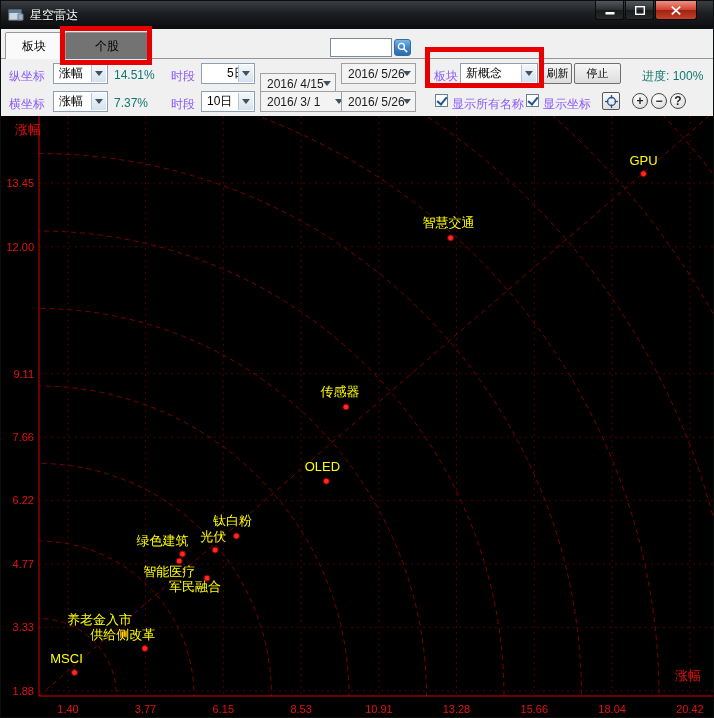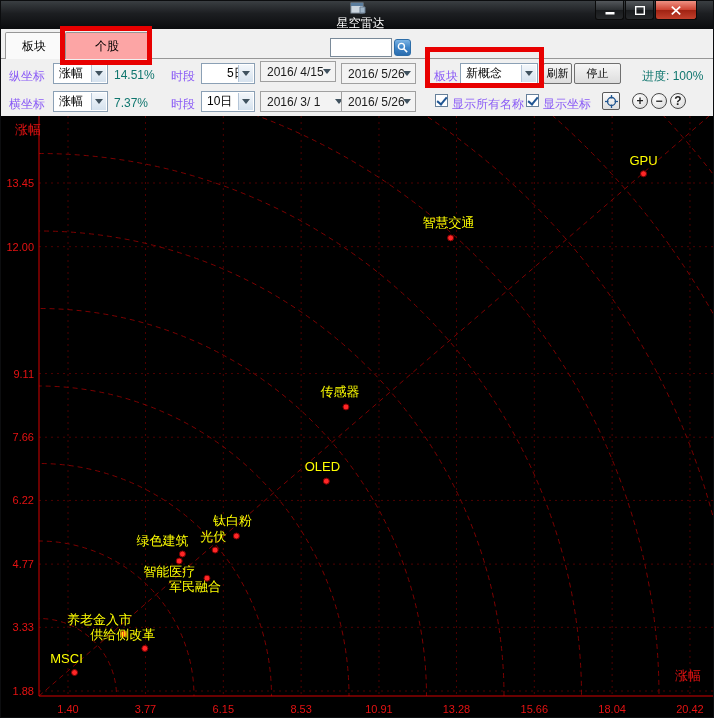--- a/index.html
+++ b/index.html
@@ -4,32 +4,32 @@
 <style>
   * { box-sizing: border-box; margin: 0; padding: 0; }
   html, body { width: 714px; height: 718px; overflow: hidden; }
   body { font-family: "Liberation Sans", "DejaVu Sans", sans-serif; background: #000; }
 
   .window { position: relative; width: 714px; height: 718px; background: #f0f0f0; overflow: hidden; border: 1px solid #0c0d0f; }
 
   
   .titlebar { position: absolute; top: 0; left: 0; right: 0; height: 28px;
     background: linear-gradient(180deg, #3a3e42 0%, #1c1e21 45%, #0b0c0e 100%);
-    display: flex; align-items: center; padding-left: 7px; flex-direction: column; }
+    display: flex; align-items: center; padding-left: 7px; }
   .app-icon { width: 16px; height: 14px; margin-right: 6px; display: inline-flex; }
   .titlebar .title { color: #ffffff; font-size: 12px; text-shadow: 0 1px 2px #000; }
   .win-controls { position: absolute; top: 0; right: 15px; display: flex; }
   .win-btn { width: 29px; height: 19px; border: 1px solid #0a0a0a; border-top: none;
     border-radius: 0 0 3px 3px; display: flex; align-items: center; justify-content: center;
     background: linear-gradient(180deg, #53575b 0%, #2c2f32 48%, #191b1d 52%, #26282a 100%); margin-right: 1px; }
   .win-btn.close { width: 42px; background: linear-gradient(180deg, #ef9183 0%, #cf4433 48%, #a02313 52%, #c2402c 100%); }
 
   
   .tabbar { position: absolute; top: 28px; left: 0; right: 0; height: 30px; background: #f0f0f0; border-bottom: 1px solid #979797; }
-  .tab { position: absolute; top: 3px; height: 27px; background: #fca5a5; border: 1px solid #979797; border-bottom: none;
+  .tab { position: absolute; top: 3px; height: 27px; background: #737373; border: 1px solid #979797; border-bottom: none;
     border-radius: 2px 2px 0 0; font-size: 12px; color: #000; display: flex; align-items: center; justify-content: center; }
   .tab.active { background: #fafafa; }
   .search-input { position: absolute; left: 329px; top: 37px; width: 62px; height: 19px; border: 1px solid #7a8a99; background: #fff; font-size: 12px; padding: 0 3px; }
   .search-btn { position: absolute; left: 393px; top: 38px; width: 17px; height: 17px; border: 1px solid #2d6da8; border-radius: 3px;
     background: linear-gradient(180deg, #7db4e4, #3f85c8 50%, #2a6cae); display: flex; align-items: center; justify-content: center; }
 
   
   .lbl { position: absolute; font-size: 12px; color: #8b5cf6; white-space: nowrap; }
   .val { position: absolute; font-size: 12px; color: #0f766e; white-space: nowrap; }
   .combo { position: absolute; height: 21px; background: #fff; border: 1px solid #8ba0b5; font-size: 12px; color: #000;
@@ -119,21 +119,21 @@
       </span>
   </div>
   <span class="val" style="left:113px; top:67px;">14.51%</span>
   <span class="lbl" style="left:170px; top:67px;">时段</span>
   <div class="combo" style="left:200px; top:62px; width:54px;padding-left:25px;">
     <span>5日</span>
     <span class="arrowbox">
         <span class="tri"></span>
       </span>
   </div>
-  <div class="datepick" style="left:259px; top:60px; width:76px;">
+  <div class="datepick" style="left:259px; top:72px; width:76px;">
     <span>2016/ 4/15</span>
     <span class="tri"></span>
   </div>
   <div class="datepick" style="left:340px; top:62px; width:75px;">
     <span>2016/ 5/26</span>
     <span class="tri"></span>
   </div>
   <span class="lbl" style="left:433px; top:67px;">板块</span>
   <div class="combo" style="left:459px; top:62px; width:78px;">
     <span>新概念</span>

